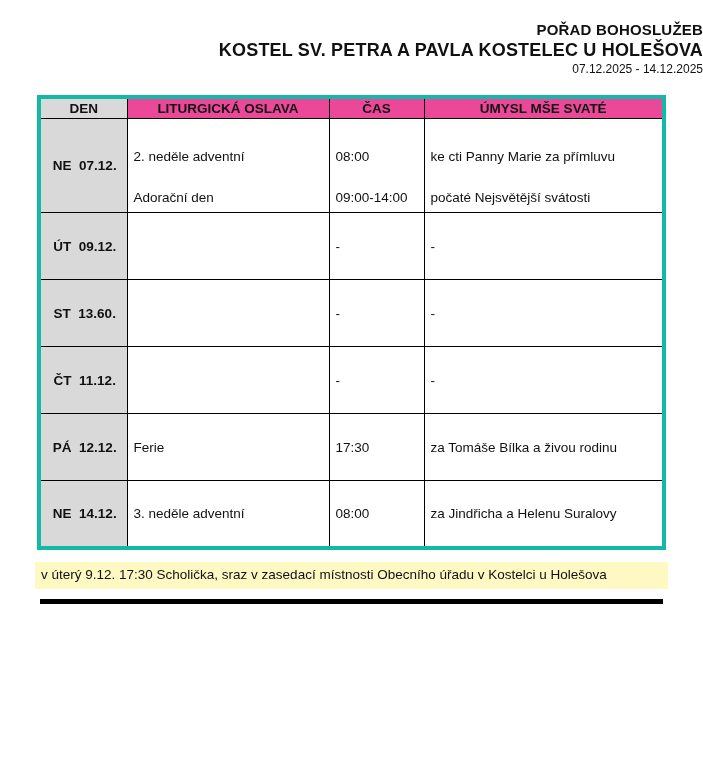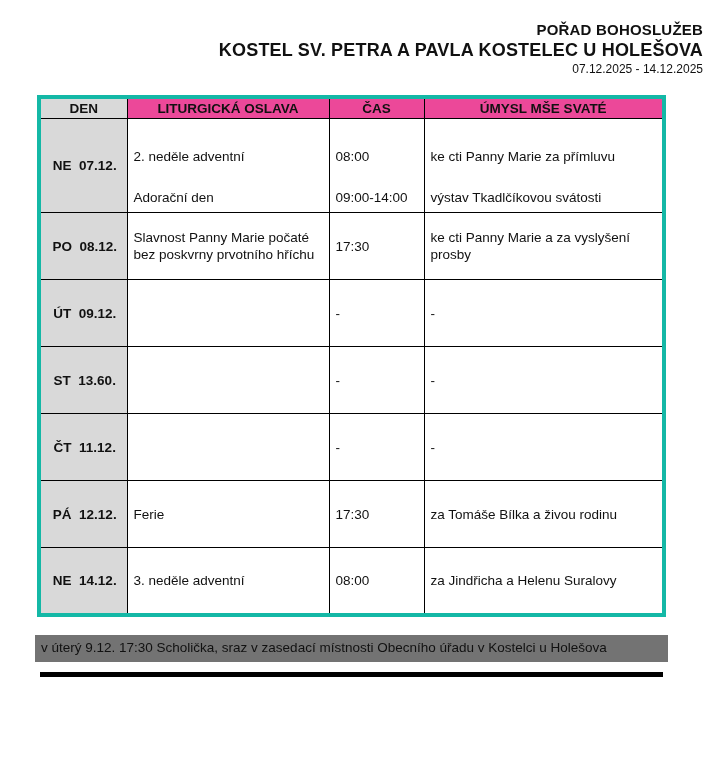--- a/index.html
+++ b/index.html
@@ -33,22 +33,22 @@
     font-weight: bold;
     white-space: pre;
   }
   tr.row td { height: 67px; }
   tr.row-tall td { height: 94px; }
   td.stacked { vertical-align: top; padding: 0 6px; }
   td.stacked .e1 { padding-top: 29px; }
   td.stacked .e2 { padding-top: 24px; }
 
   .note {
-    margin: 18px 35px 0;
-    background: #737373;
+    margin: 12px 35px 0;
+    background: #fef9c3;
     font-size: 13.5px;
     line-height: 21px;
     padding: 2px 8px 4px 6px;
   }
   .bottom-rule { height: 5px; background: #000; margin: 10px 40px 0; }
 </style>
 </head>
 <body>
 
 <div class="doc-header">
@@ -78,28 +78,22 @@
       <td class="stacked">
         <div class="e1">2. neděle adventní</div>
         <div class="e2">Adorační den</div>
       </td>
       <td class="stacked">
         <div class="e1">08:00</div>
         <div class="e2">09:00-14:00</div>
       </td>
       <td class="stacked">
         <div class="e1">ke cti Panny Marie za přímluvu</div>
-        <div class="e2">výstav Tkadlčíkovou svátosti</div>
+        <div class="e2">počaté Nejsvětější svátosti</div>
       </td>
-    </tr>
-    <tr class="row">
-      <td class="day-cell">PO  08.12.</td>
-      <td>Slavnost Panny Marie počaté bez poskvrny prvotního hříchu</td>
-      <td>17:30</td>
-      <td>ke cti Panny Marie a za vyslyšení prosby</td>
     </tr>
     <tr class="row">
       <td class="day-cell">ÚT  09.12.</td>
       <td></td>
       <td>-</td>
       <td>-</td>
     </tr>
     <tr class="row">
       <td class="day-cell">ST  13.60.</td>
       <td></td>

